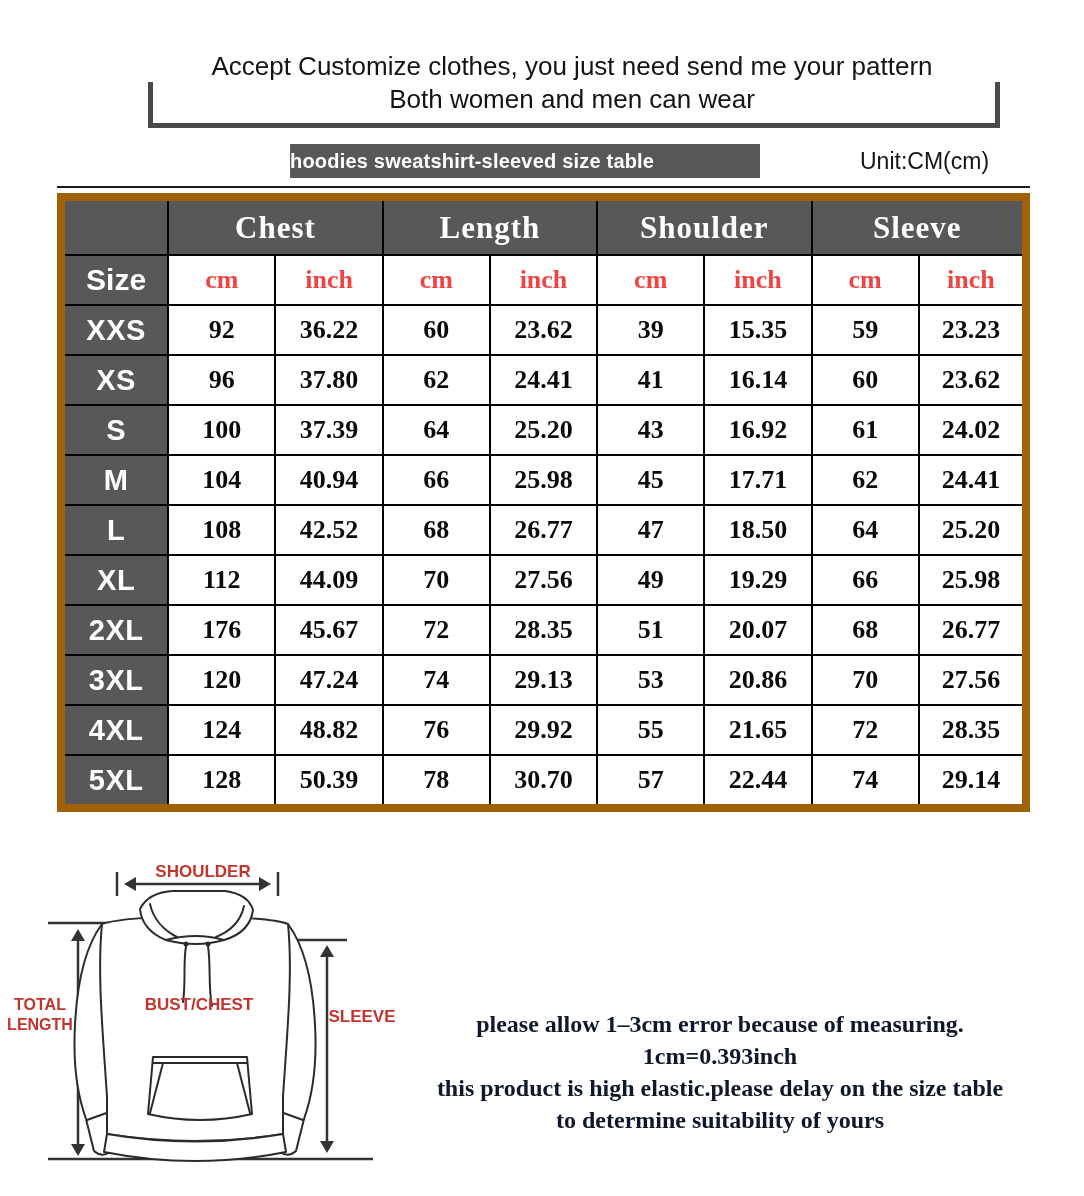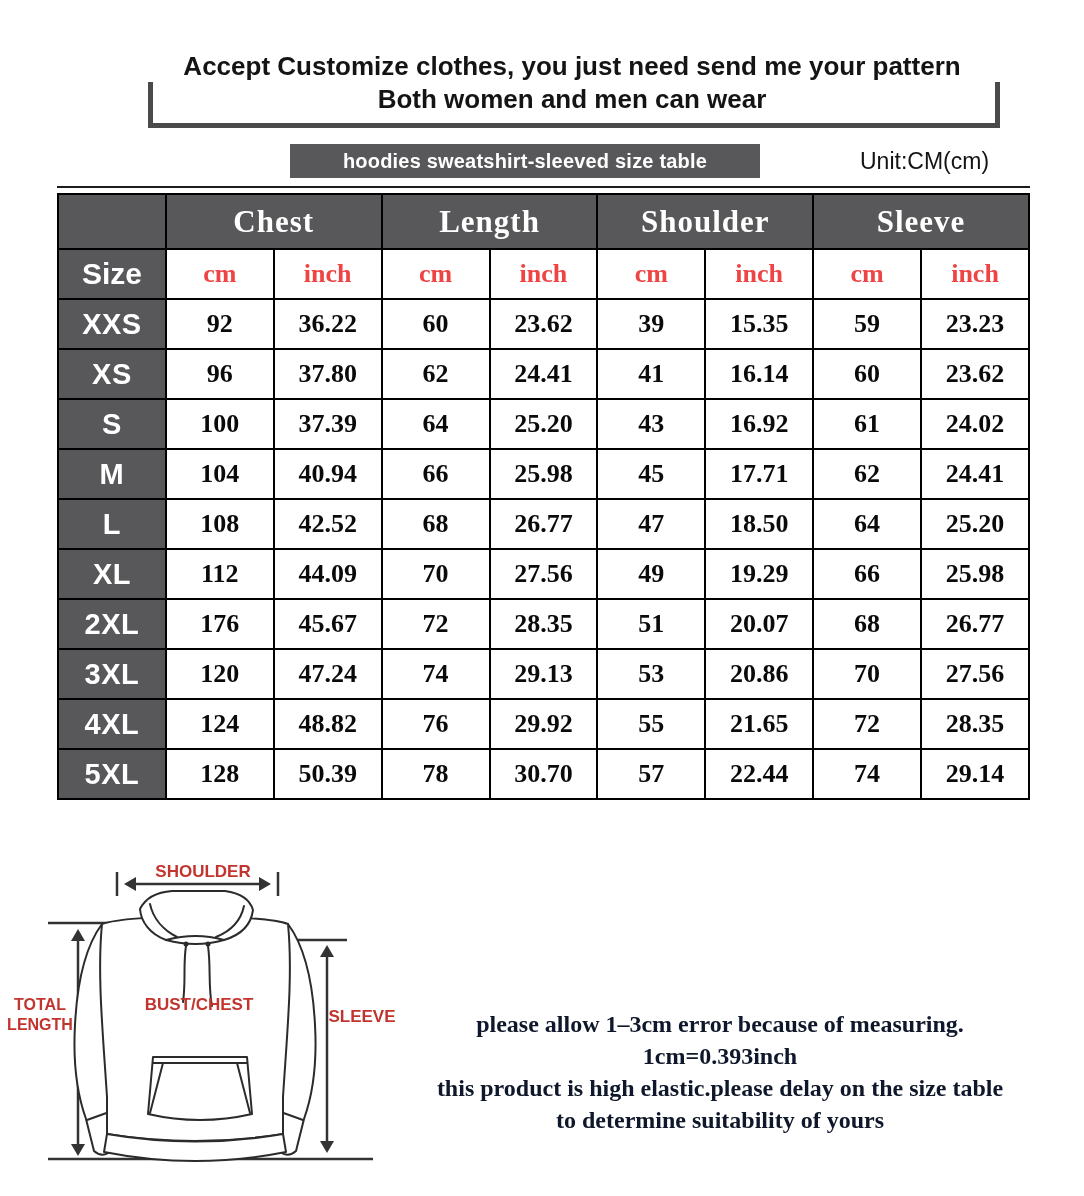--- a/index.html
+++ b/index.html
@@ -11,40 +11,40 @@
   }
 
   
   .banner { position:absolute; left:146px; top:50px; width:852px; text-align:center; }
   .banner-bracket {
     position:absolute; left:2px; top:32px; width:842px; height:41px;
     border-left:5px solid #4a4a4a; border-right:5px solid #4a4a4a; border-bottom:5px solid #4a4a4a;
   }
   .banner-line {
     position:relative; z-index:2;
-    font-size:26px; font-weight:bold; line-height:33px; letter-spacing:0px; color:#141414;
+    font-size:26px; font-weight:normal; line-height:33px; letter-spacing:0px; color:#141414;
   }
 
   
   .titlebar {
     position:absolute; left:290px; top:144px; width:470px; height:34px;
     background:#58585a; color:#ffffff; font-size:20px; font-weight:bold;
-    text-align:center; line-height:34px; letter-spacing:0.2px;
+    text-align:left; line-height:34px; letter-spacing:0.2px;
   }
   .unit-label {
     position:absolute; left:860px; top:148px;
     font-size:23px; font-weight:normal; color:#141414;
   }
 
   
   .table-topline { position:absolute; left:57px; top:186px; width:973px; height:2px; background:#1c1c1c; }
   .size-table {
     position:absolute; left:57px; top:193px; width:973px;
     border-collapse:collapse; table-layout:fixed;
-    border:2px solid #a16207;
+    border:8px solid #a16207;
   }
   .size-table th, .size-table td { border:2px solid #000; text-align:center; padding:0; vertical-align:middle; }
   .dark { background:#58585a; color:#ffffff; }
   .group-h {
     font-family:"Liberation Serif", serif; font-weight:bold;
     font-size:31px; height:53px; letter-spacing:1px;
   }
   .sub-h {
     background:#fff; color:#ef4444;
     font-family:"Liberation Serif", serif; font-weight:bold; font-size:26px; height:48px;

